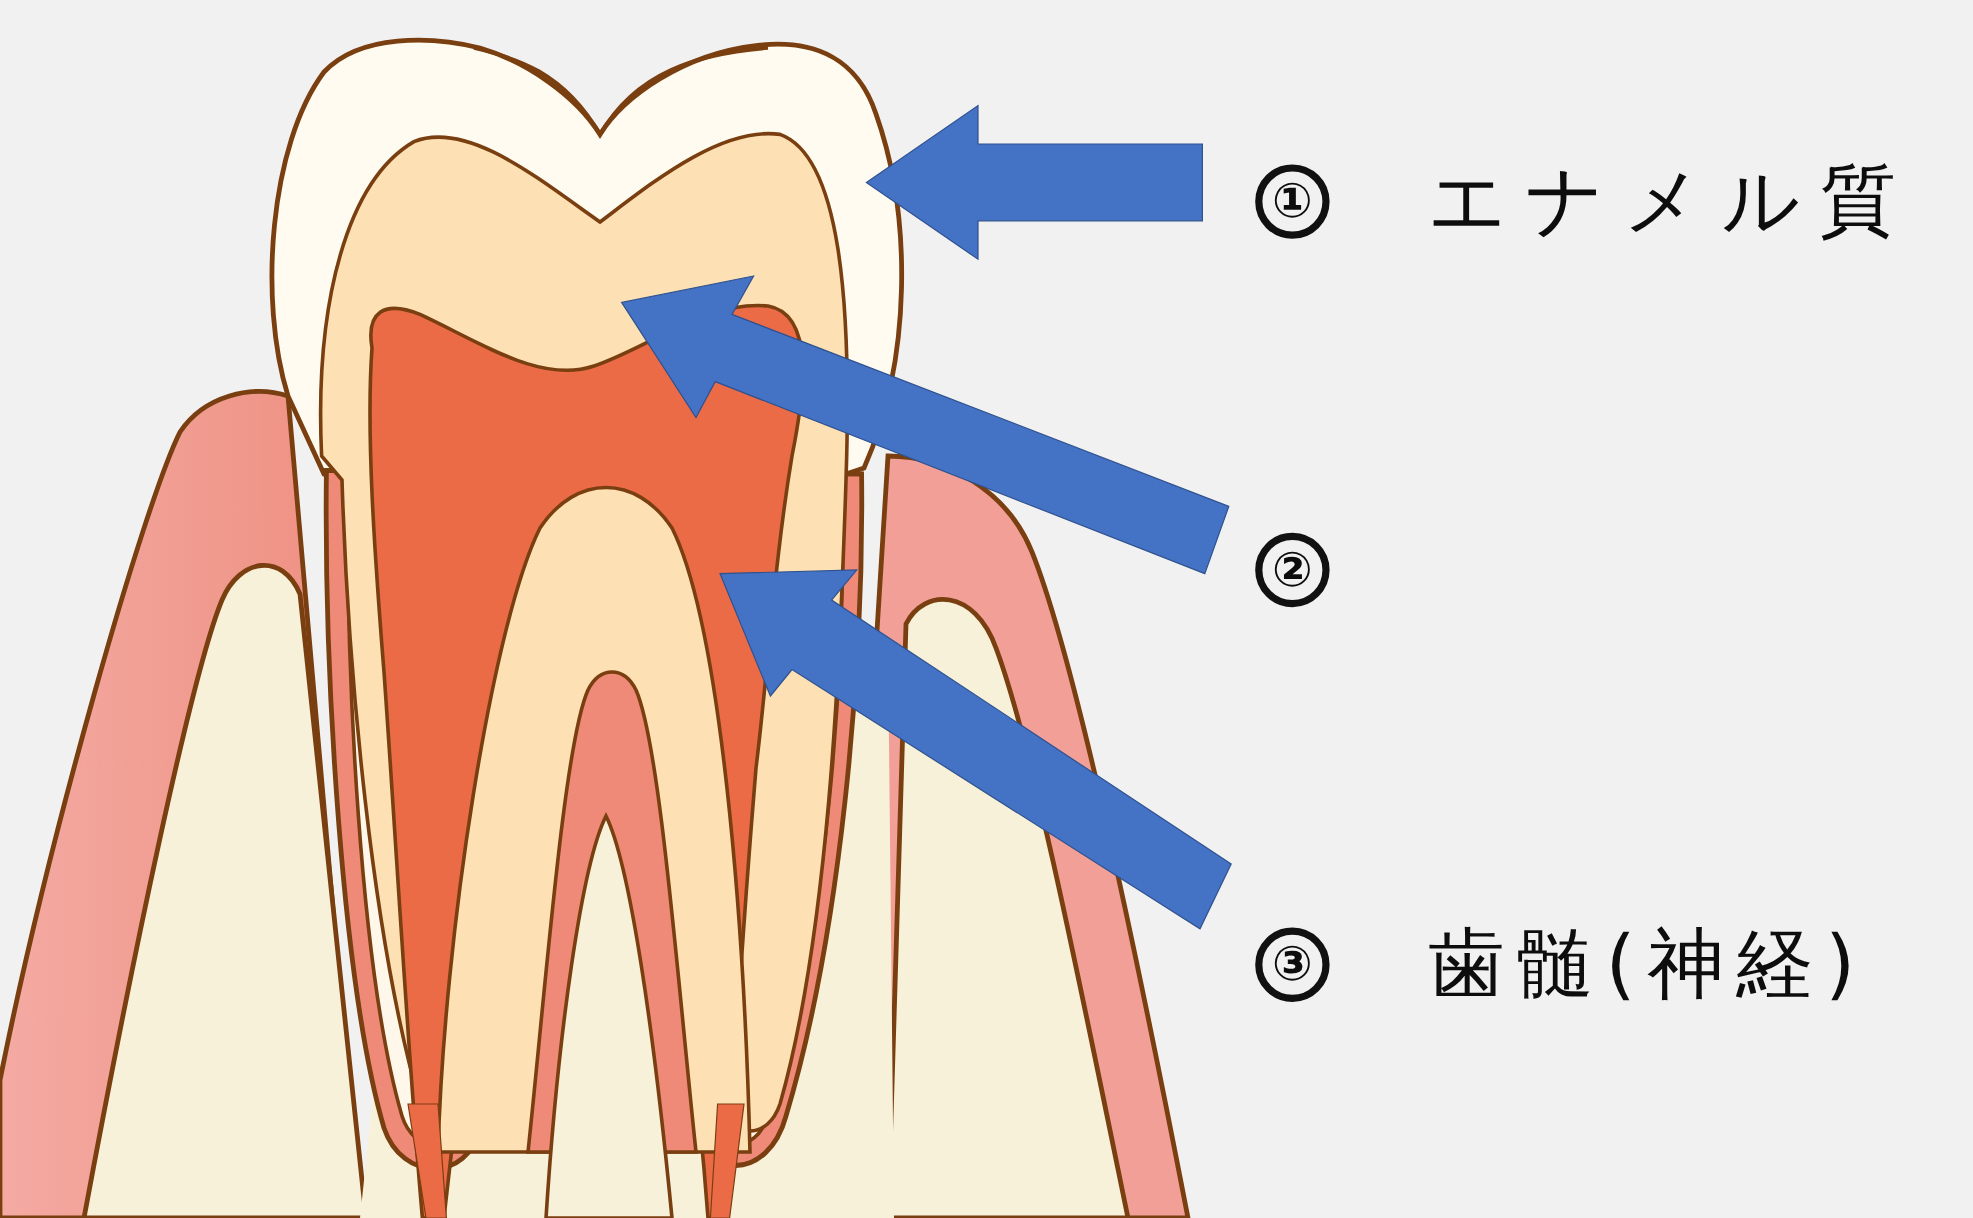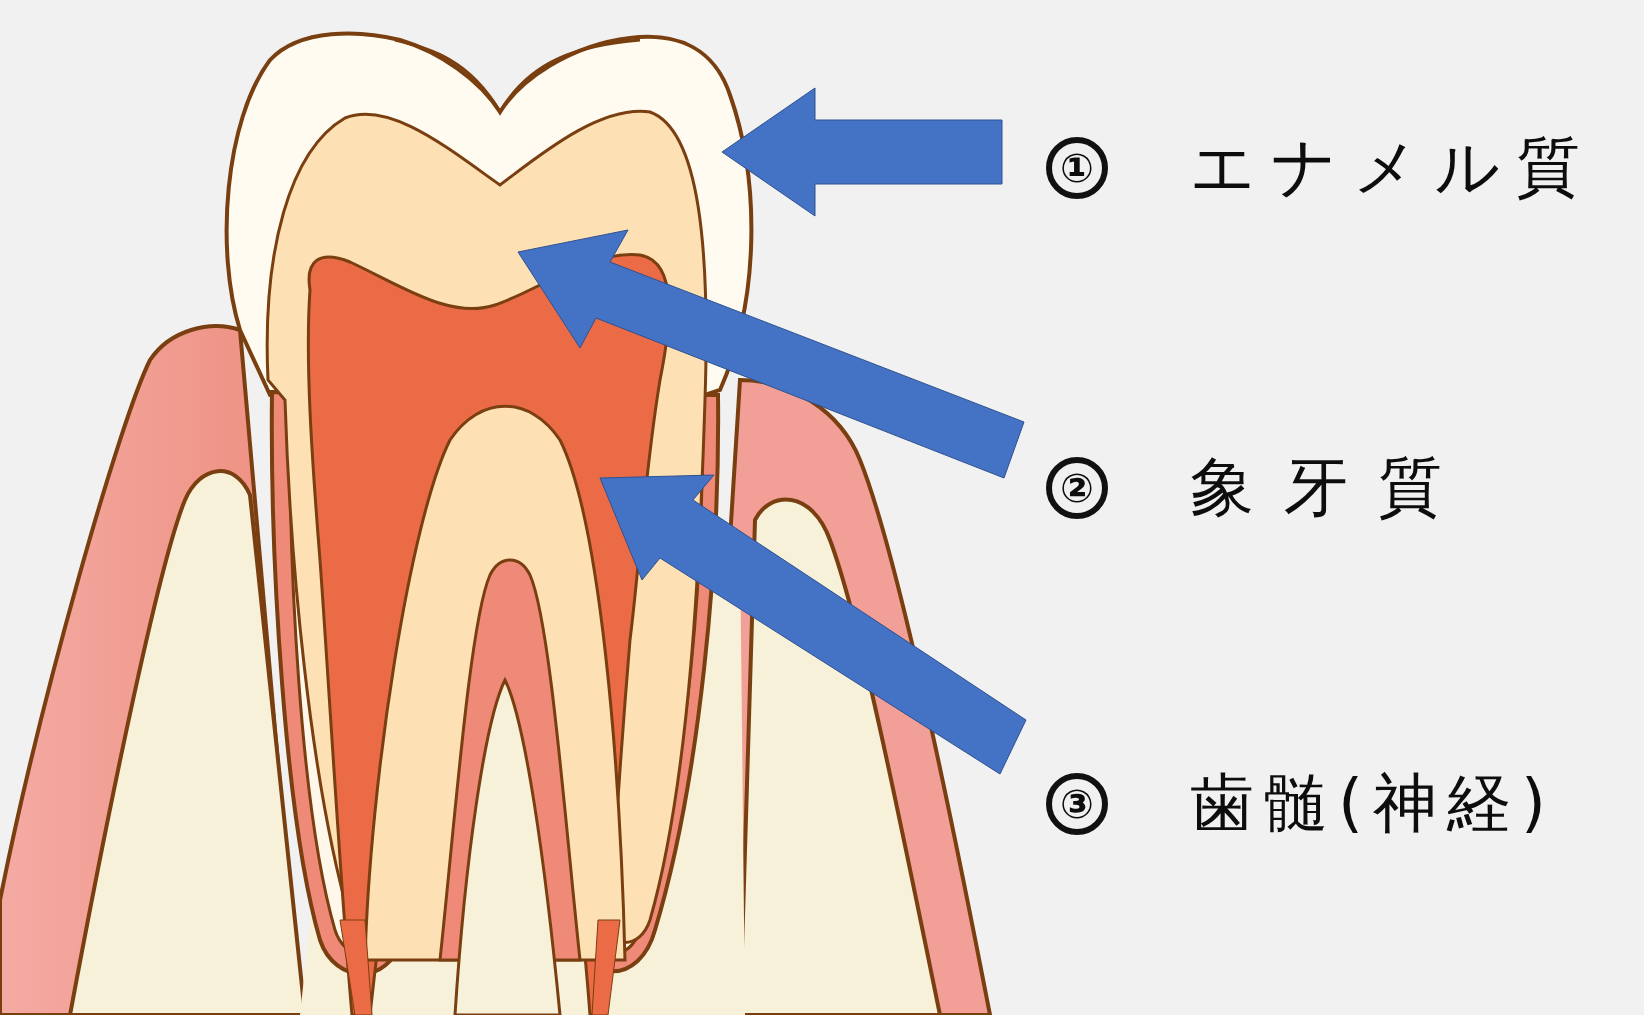--- a/index.html
+++ b/index.html
@@ -78,19 +78,18 @@
   <polygon points="1026,720 693,500 714,475 600,478 642,580 660,558 1000,774" fill="#4472c4" stroke="#2f528f" stroke-width="1"></polygon>
 </svg>
 
 <div class="label-row" style="left:1046px; top:124px;">
   <div class="num-badge">①</div>
   <div class="label-text">エナメル質</div>
 </div>
 
 <div class="label-row" style="left:1046px; top:444px;">
   <div class="num-badge">②</div>
-  <div class="label-text" style="letter-spacing:30px;">象牙質</div>
 </div>
 
 <div class="label-row" style="left:1046px; top:760px;">
   <div class="num-badge">③</div>
   <div class="label-text" style="letter-spacing:10px;text-align:right;">歯髄(神経)</div>
 </div>
 
 </body></html>

